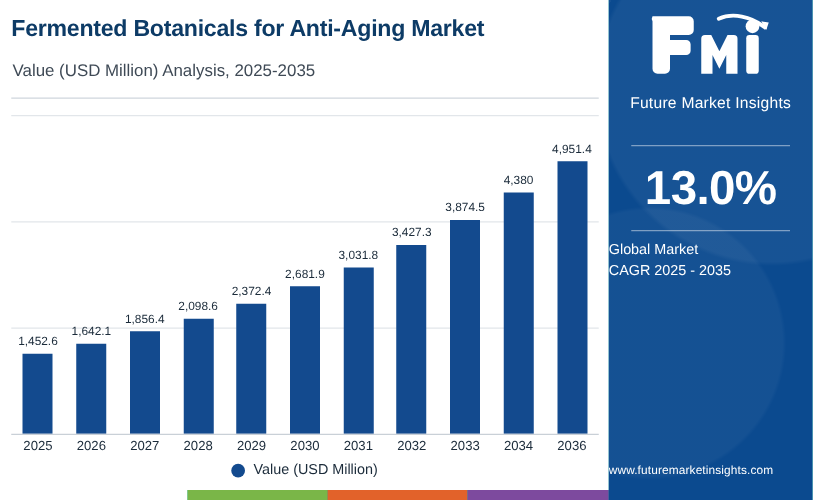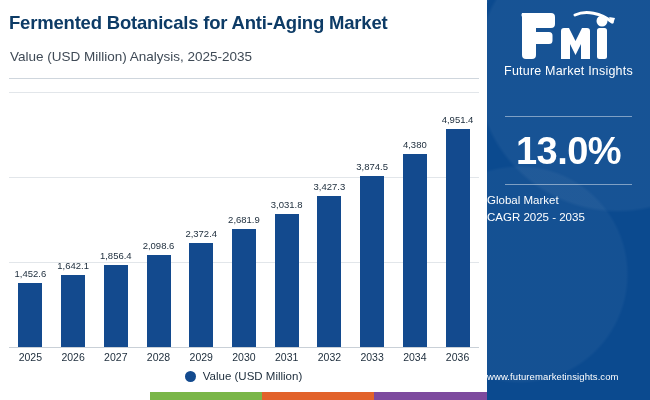--- a/index.html
+++ b/index.html
@@ -177,21 +177,21 @@
     left: 0;
     width: 163px;
     text-align: center;
   }
   #logo-mark {
     margin: 0 auto;
     width: 108px;
     height: 50px;
   }
   #logo-text {
-    margin-top: 0;
+    margin-top: 10px;
     font-size: 12.5px;
     color: #ffffff;
     letter-spacing: 0.2px;
   }
   #logo-divider {
     position: absolute;
     top: 116px;
     left: 18px;
     width: 127px;
     height: 1px;

